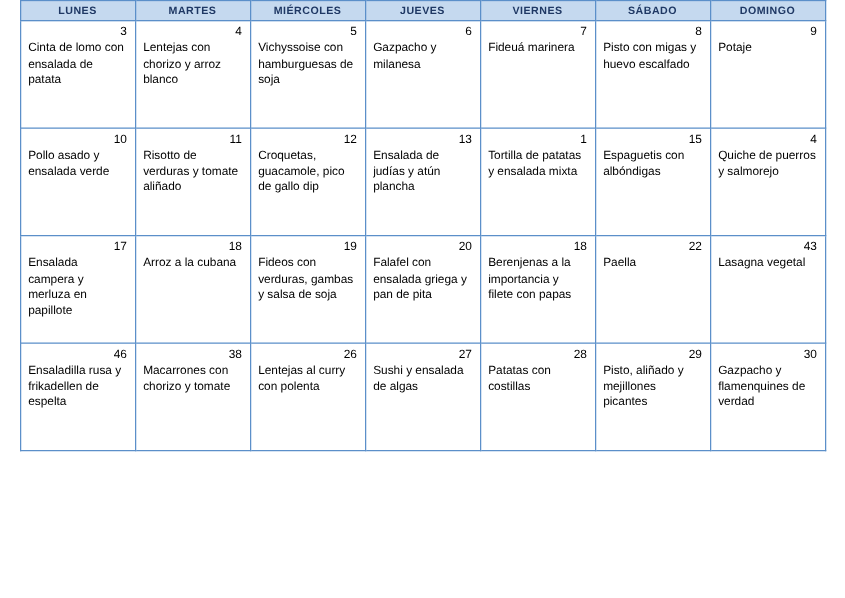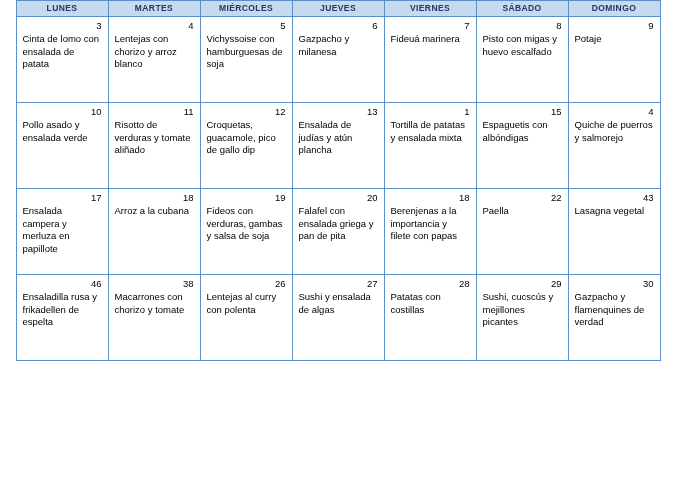--- a/index.html
+++ b/index.html
@@ -203,21 +203,21 @@
         <td>
           <span class="daynum">27</span>
           <span class="dish">Sushi y ensalada de algas</span>
         </td>
         <td>
           <span class="daynum">28</span>
           <span class="dish">Patatas con costillas</span>
         </td>
         <td>
           <span class="daynum">29</span>
-          <span class="dish">Sushi, cucscús y mejillones picantes</span>
+          <span class="dish">Pisto, aliñado y mejillones picantes</span>
         </td>
         <td>
           <span class="daynum">30</span>
           <span class="dish">Gazpacho y flamenquines de verdad</span>
         </td>
       </tr>
 
     </tbody>
   </table>
 

